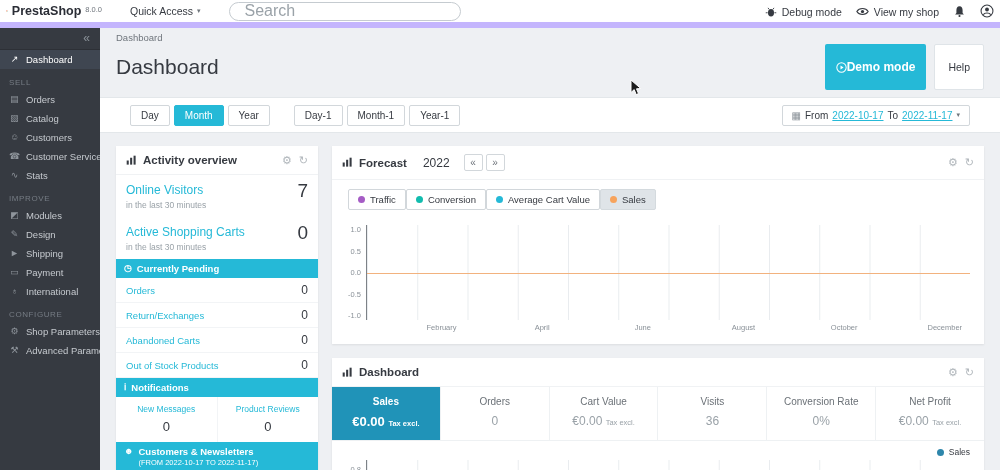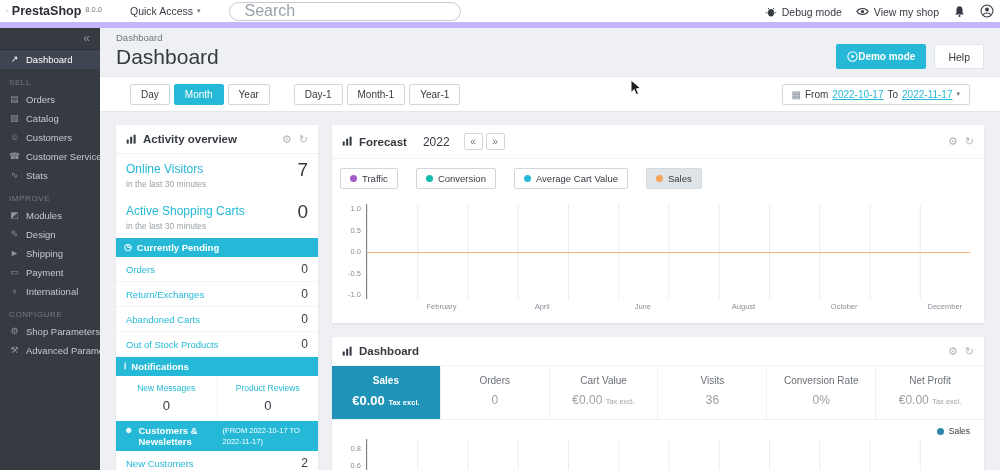--- a/index.html
+++ b/index.html
@@ -32,21 +32,21 @@
   .nav-item.active{background:#3f4651;color:#fff}
   .nav-item.active .nav-icon{color:#fff}
   .nav-section{padding:9px 9px 3px;font-size:8px;letter-spacing:.6px;color:#767c84}
 
   
   .main{position:absolute;top:28px;left:100px;right:0;bottom:0;background:#eef0f3;overflow:hidden}
   .breadcrumb{padding:4px 16px 0;font-size:9.5px;color:#6f757c;cursor:pointer}
   .titlerow{display:flex;align-items:center;padding:1px 16px 7px}
   .page-title{font-size:21px;font-weight:500;color:#363a41}
   .title-actions{margin-left:auto;display:flex;gap:8px}
-  .btn-demo{background:var(--accent);color:#fff;font-size:10px;font-weight:bold;padding:7px 11px;
+  .btn-demo{background:var(--accent);color:#fff;font-size:12px;font-weight:bold;padding:16px 11px;
     border-radius:2px;display:flex;align-items:center;cursor:pointer;border:none}
   .btn-help{background:#fff;color:#363a41;font-size:10.5px;padding:5px 13px;border-radius:2px;
     border:1px solid #dfe4e8;cursor:pointer}
 
   .toolbar{background:#fff;border-top:1px solid #e3e7ea;border-bottom:1px solid #e3e7ea;height:36px;
     display:flex;align-items:center;padding:0 30px}
   .range-btn{border:1px solid #d2d7db;background:#fff;color:#363a41;font-size:10px;padding:4px 10px;
     margin-right:4px;border-radius:2px;cursor:pointer}
   .range-btn.active{background:var(--accent);border-color:var(--accent);color:#fff}
   .range-btn.gap{margin-left:20px}
@@ -66,38 +66,38 @@
   .panel-tools span{cursor:pointer;line-height:11px}
 
   
   .stat{padding:8px 10px 1px;display:flex;justify-content:space-between;align-items:flex-start}
   .stat-label{color:var(--accent);font-size:12px;cursor:pointer}
   .stat-value{color:#363a41;font-size:19px;line-height:16px}
   .stat-sub{padding:0 10px 7px;font-size:8.5px;color:#9aa2a8}
   .band{background:var(--accent);color:#fff;font-size:9.5px;font-weight:bold;padding:4px 8px;
     display:flex;gap:5px;align-items:flex-start;line-height:11px}
   .band .band-icon{font-size:9px;flex:none}
-  .band-text{display:flex;}
+  .band-text{display:flex;flex-direction:column}
   .band-sub{font-weight:normal;font-size:7.5px}
   .arow{display:flex;justify-content:space-between;align-items:center;padding:5px 10px;
     border-bottom:1px solid #f2f4f6;font-size:9.5px}
   .arow-label{color:var(--accent);cursor:pointer}
   .arow-value{color:#363a41;font-size:12px}
   .notif{display:flex;text-align:center}
   .notif-col{flex:1;padding:7px 16px 8px;cursor:pointer}
   .notif-col + .notif-col{border-left:1px solid #f2f4f6}
   .notif-label{color:var(--accent);font-size:8.5px}
   .notif-value{color:#363a41;font-size:13px;margin-top:5px}
 
   
   .fc-year{font-size:12px;font-weight:normal;color:#363a41;margin-left:10px}
   .fc-nav{display:flex;gap:3px;margin-left:8px}
   .fc-nav-btn{width:19px;height:17px;border:1px solid #d2d7db;display:flex;align-items:center;
     justify-content:center;font-size:10px;color:#6f757c;cursor:pointer;background:#fff;border-radius:2px}
-  .legend-row{display:flex;gap:18px;padding:9px 8px 7px}
+  .legend-row{display:flex;gap:0;padding:9px 16px 7px}
   .pill{display:flex;align-items:center;gap:5px;border:1px solid #d2d7db;padding:4px 9px;font-size:9.5px;
     color:#363a41;background:#fff;cursor:pointer;border-radius:2px;white-space:nowrap}
   .pill.selected{background:#dfe4e8;border-color:#d4dade}
   .dot{width:7px;height:7px;border-radius:50%;flex:none}
   .chart-wrap{padding:8px 14px 8px 8px}
   .chart-top{display:flex}
   .yaxis{width:26px;display:flex;flex-direction:column;justify-content:space-between;align-items:flex-end;
     padding-right:5px;font-size:7.5px;color:#8a9198;height:95px}
   .plot{flex:1;height:95px;position:relative;border-left:1px solid #7d8287}
   .plot-grid{position:absolute;inset:0;

